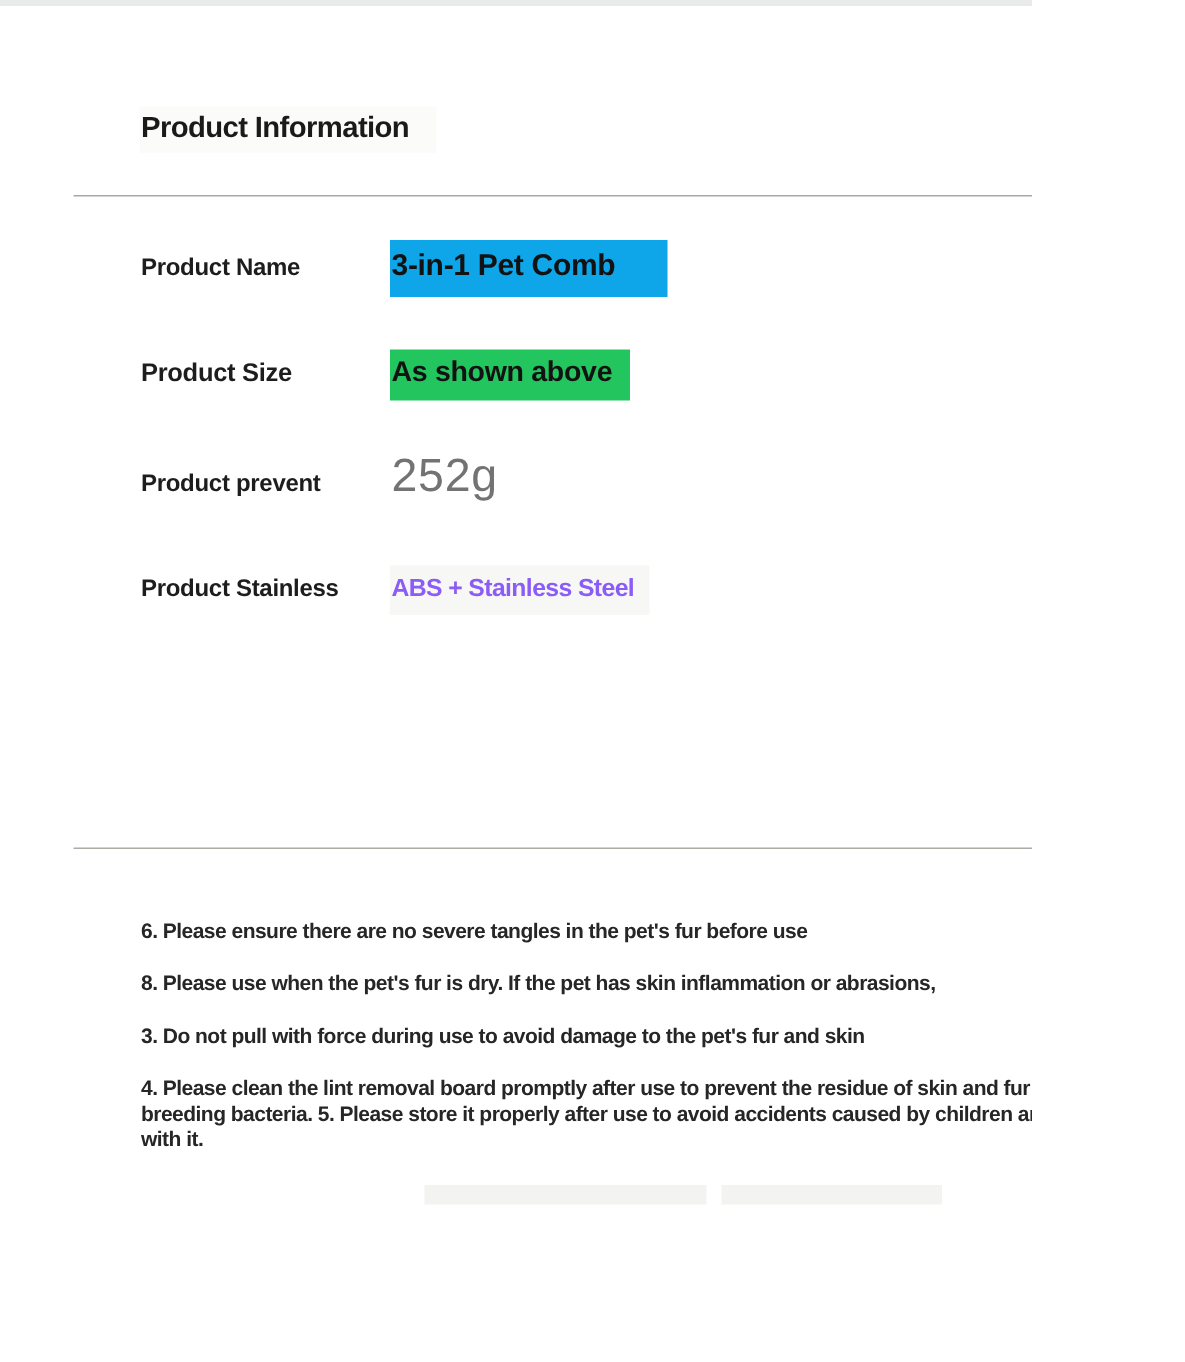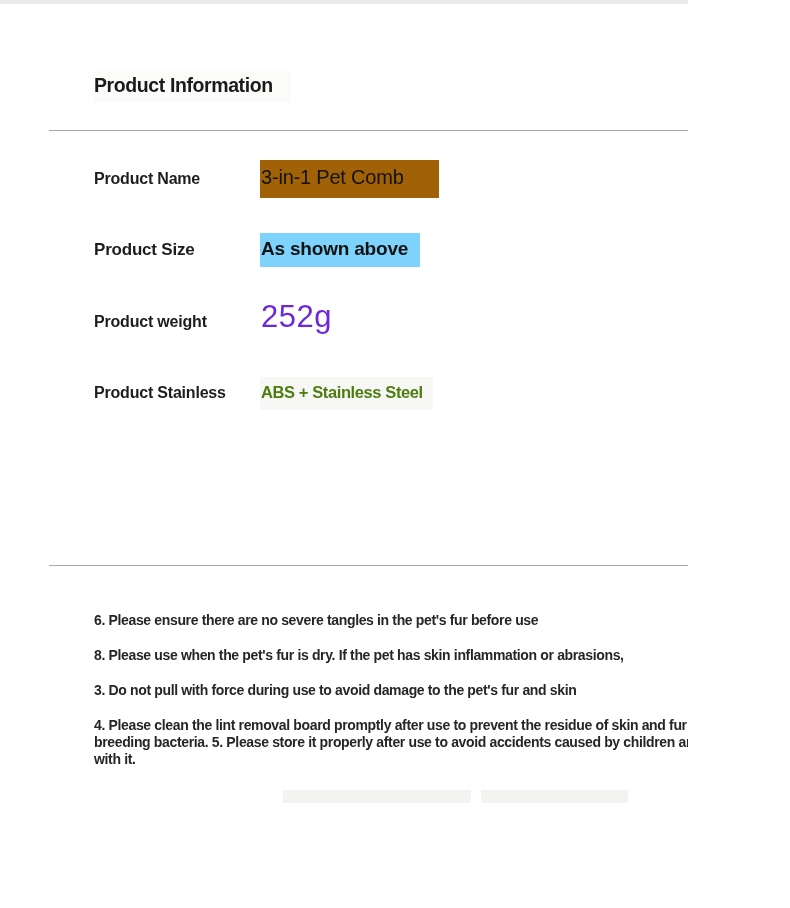--- a/index.html
+++ b/index.html
@@ -41,42 +41,42 @@
     justify-content: space-between;
   }
   .spec-label {
     flex: 0 0 166px; width: 166px;
     font-size: 16px; font-weight: 700;
     letter-spacing: -0.2px;
     color: #1d1d1d;
   }
   .row1 { top: 160px; }
   .row1 .spec-value {
-    font-size: 20px; font-weight: 400; color: #121212;
+    font-size: 20px; font-weight: 700; color: #121212;
     letter-spacing: -0.2px;
-    background: #a16207;
+    background: #0ea5e9;
     padding: 6px 35px 9px 1px;
   }
   .row2 { top: 233px; }
   .row2 .spec-label { font-size: 17px; }
   .row2 .spec-value {
     font-size: 19px; font-weight: 700; color: #121212;
     letter-spacing: -0.2px;
-    background: #7dd3fc;
+    background: #22c55e;
     padding: 5px 12px 7px 1px;
   }
   .row3 { top: 297px; }
   .row3 .spec-value {
-    font-size: 31px; font-weight: 400; color: #6d28d9;
+    font-size: 31px; font-weight: 400; color: #737373;
     letter-spacing: 0.5px;
     padding: 2px 0 0 1px;
   }
   .row4 { top: 377px; }
   .row4 .spec-value {
-    font-size: 16.5px; font-weight: 700; color: #4d7c0f;
+    font-size: 16.5px; font-weight: 700; color: #8b5cf6;
     letter-spacing: -0.4px;
     background: #f7f7f5;
     padding: 6px 10px 8px 1px;
   }
 
   .h2 {
     position: absolute; left: 93px; top: 497px;
     margin: 0;
     display: inline-block;
     background: #f8f8f6;
@@ -123,21 +123,21 @@
     <span class="spec-label">Product Name</span>
     <span class="spec-value">3-in-1 Pet Comb</span>
   </div>
 
   <div class="spec-row row2">
     <span class="spec-label">Product Size</span>
     <span class="spec-value">As shown above</span>
   </div>
 
   <div class="spec-row row3">
-    <span class="spec-label">Product weight</span>
+    <span class="spec-label">Product prevent</span>
     <span class="spec-value">252g</span>
   </div>
 
   <div class="spec-row row4">
     <span class="spec-label">Product Stainless</span>
     <span class="spec-value">ABS + Stainless Steel</span>
   </div>
 
 
   <div class="divider div2"></div>

